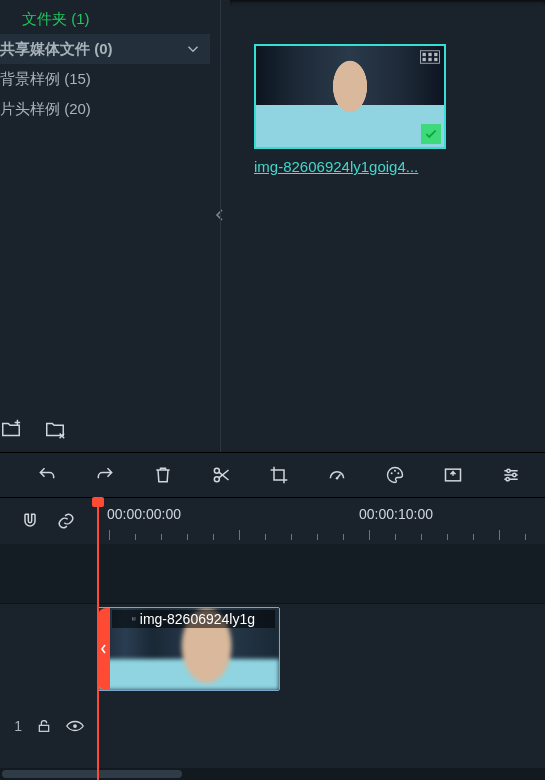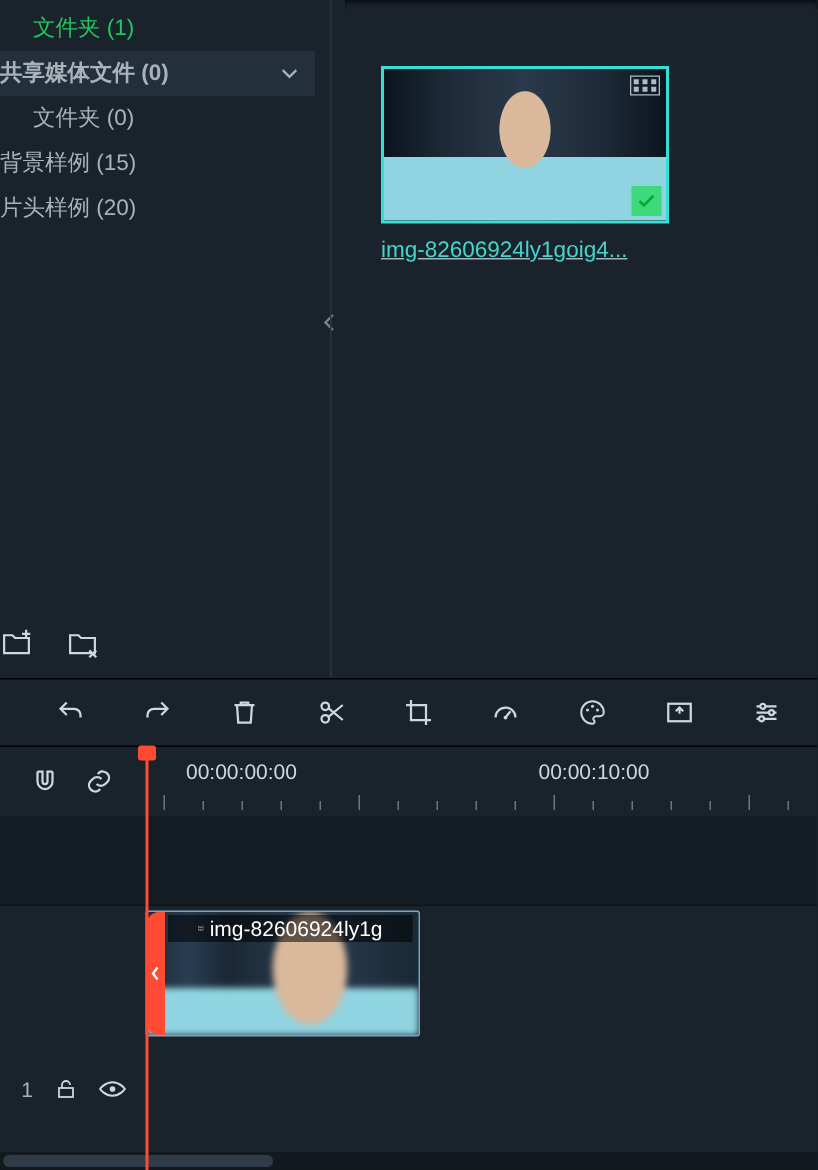--- a/index.html
+++ b/index.html
@@ -259,21 +259,20 @@
 
 <div class="top-area">
   <div class="sidebar">
     <div class="tree-item child selected">文件夹 (1)</div>
     <div class="tree-item expandable">
       <span>共享媒体文件 (0)</span>
       <svg class="chev" viewBox="0 0 24 24">
           <path d="M6 9l6 6 6-6" stroke="#a8b2ba" stroke-width="2" fill="none"></path>
         </svg>
     </div>
-    <div class="tree-item child">文件夹 (0)</div>
     <div class="tree-item root-like">背景样例 (15)</div>
     <div class="tree-item root-like">片头样例 (20)</div>
 
     <div class="sidebar-bottom">
       <span class="icon-btn">
         <svg width="22" height="22" viewBox="0 0 24 24">
             <path d="M3 6h6l2 2h10v11H3z" stroke="#cfd6dc" stroke-width="1.6" fill="none"></path>
             <path d="M19 2v6M16 5h6" stroke="#cfd6dc" stroke-width="1.6"></path>
           </svg>
       </span>
@@ -388,21 +387,21 @@
     <span class="icon-btn">
       <svg width="20" height="20" viewBox="0 0 24 24">
           <path d="M10 14a5 5 0 007 0l2-2a5 5 0 00-7-7l-1 1M14 10a5 5 0 00-7 0l-2 2a5 5 0 007 7l1-1" stroke="#cfd6dc" stroke-width="1.8" fill="none"></path>
         </svg>
     </span>
   </div>
 
   <div class="playhead"></div>
 
   <div class="ruler">
-    <span class="ruler-label" style="left:27px">00:00:00:00</span>
+    <span class="ruler-label" style="left:10px">00:00:00:00</span>
     <span class="ruler-label" style="left:262px">00:00:10:00</span>
     <div class="tick-row">
         <div class="tick major" style="left: 12px;"></div>
         <div class="tick" style="left: 38px;"></div>
         <div class="tick" style="left: 64px;"></div>
         <div class="tick" style="left: 90px;"></div>
         <div class="tick" style="left: 116px;"></div>
         <div class="tick major" style="left: 142px;"></div>
         <div class="tick" style="left: 168px;"></div>
         <div class="tick" style="left: 194px;"></div>

